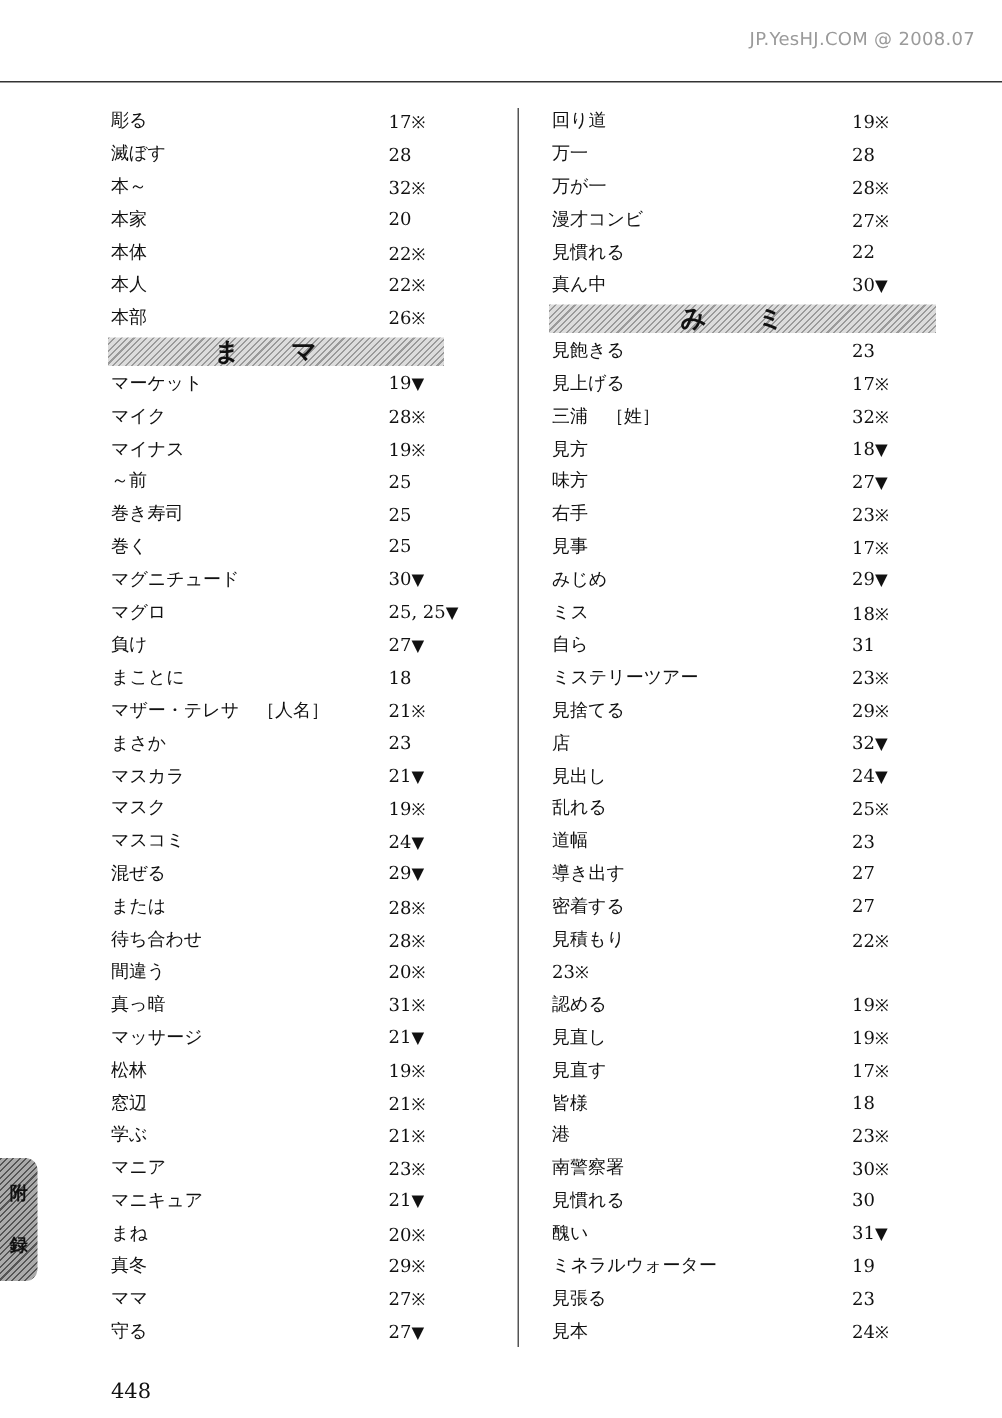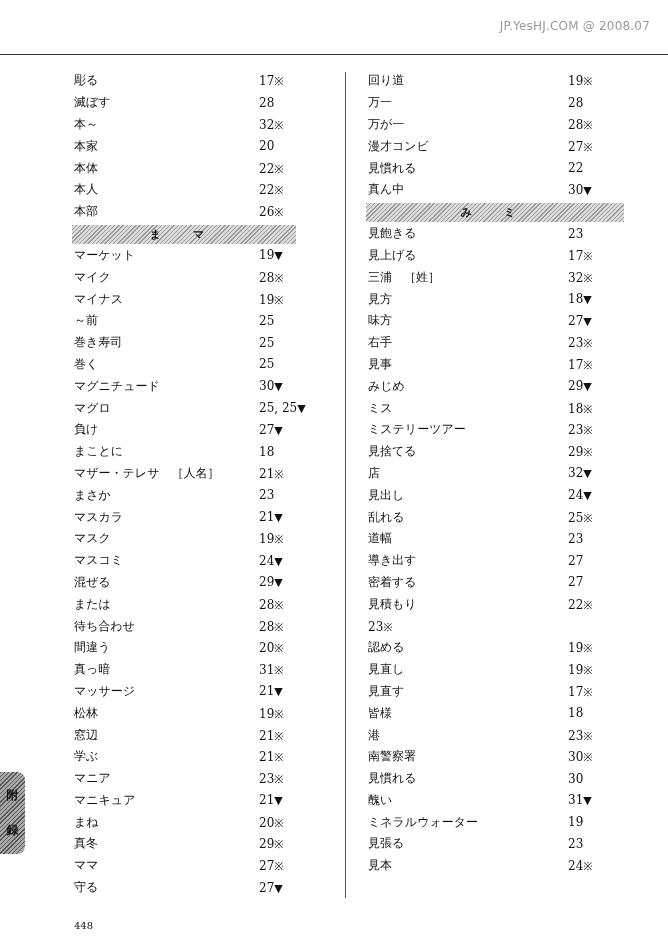--- a/index.html
+++ b/index.html
@@ -24,34 +24,34 @@
   }
   .row {
     height:21.8px; display:flex; align-items:center; font-size:12px; white-space:nowrap;
   }
   .row .word { flex:0 0 auto; width:185px; }
   .col-right .row .word { width:200px; }
   .row .ref { font-size:12px; }
   .row .ref .mark { font-size:11px; }
   .section-head {
     height:19px; margin:2px 0 1px 0; display:flex; justify-content:center; align-items:center;
-    font-size:11px; font-weight:bold; letter-spacing:14px;
+    font-size:17px; font-weight:bold; letter-spacing:14px;
     background: repeating-linear-gradient(135deg, #9a9a9a 0px, #9a9a9a 1px, #dcdcdc 1px, #dcdcdc 3px);
   }
   .col-left .section-head { width:224px; margin-left:-2px; }
   .col-right .section-head { width:258px; margin-left:-2px; }
   .side-tab {
     position:absolute; left:0; top:772px; width:25px; height:82px;
     border-radius:0 8px 8px 0;
     background: repeating-linear-gradient(135deg, #555 0px, #555 1px, #aaa 1px, #aaa 3px);
     display:flex; flex-direction:column; justify-content:space-around; align-items:center;
     font-size:12px; font-weight:bold; color:#111; padding:6px 0; box-sizing:border-box;
   }
   .page-number {
-    position:absolute; left:74px; top:920px; font-size:10px; font-family:"DejaVu Serif", serif;
+    position:absolute; left:74px; top:920px; font-size:14px; font-family:"DejaVu Serif", serif;
   }
 </style>
 </head>
 <body>
 
 <div class="watermark">JP.YesHJ.COM @ 2008.07</div>
 <div class="top-rule"></div>
 <div class="divider"></div>
 
 <div class="col col-left">
@@ -267,20 +267,24 @@
         <span class="word">見事</span>
         <span class="ref"><span>17</span><span class="mark">※</span></span>
       </div>
       <div class="row">
         <span class="word">みじめ</span>
         <span class="ref"><span>29</span><span class="mark">▼</span></span>
       </div>
       <div class="row">
         <span class="word">ミス</span>
         <span class="ref"><span>18</span><span class="mark">※</span></span>
+      </div>
+      <div class="row">
+        <span class="word">自ら</span>
+        <span class="ref"><span>31</span><span class="mark"></span></span>
       </div>
       <div class="row">
         <span class="word">ミステリーツアー</span>
         <span class="ref"><span>23</span><span class="mark">※</span></span>
       </div>
       <div class="row">
         <span class="word">見捨てる</span>
         <span class="ref"><span>29</span><span class="mark">※</span></span>
       </div>
       <div class="row">

